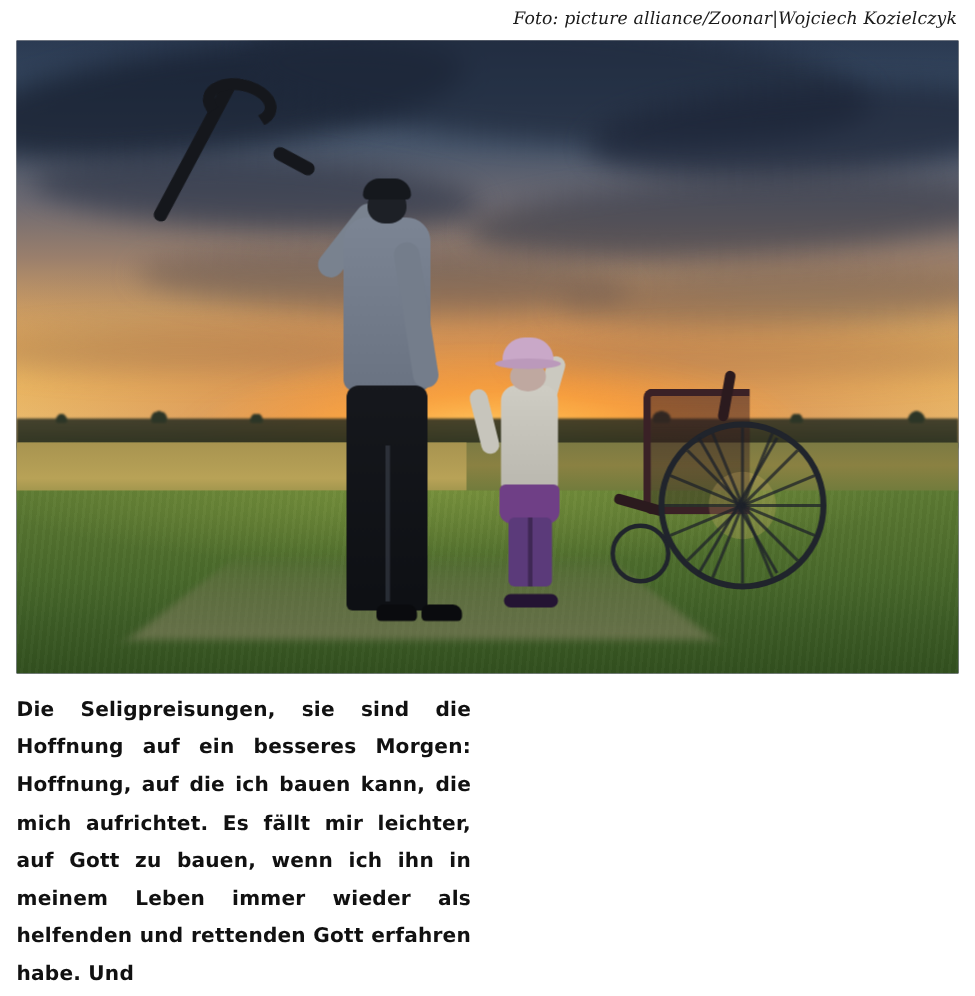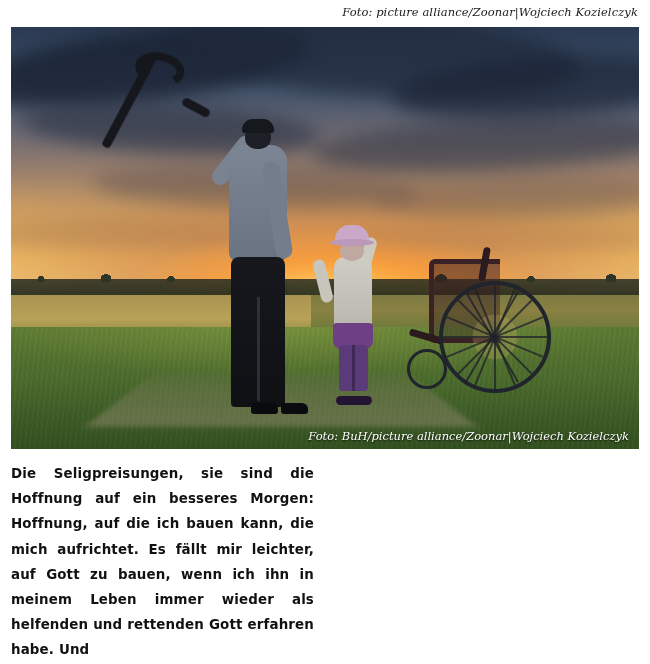--- a/index.html
+++ b/index.html
@@ -488,21 +488,20 @@
               <i style="transform: rotate(45deg);"></i>
               <i style="transform: rotate(67.5deg);"></i>
               <i style="transform: rotate(90deg);"></i>
               <i style="transform: rotate(112.5deg);"></i>
               <i style="transform: rotate(135deg);"></i>
               <i style="transform: rotate(157.5deg);"></i>
             </div>
         </div>
       </div>
 
-      <div class="photo-credit">Foto: BuH/picture alliance/Zoonar|Wojciech Kozielczyk</div>
     </div>
   </div>
 
   <div class="columns">
     <div class="col">
       <p>Die Seligpreisungen, sie sind die Hoffnung auf ein besseres Morgen: Hoffnung, auf die ich bauen kann, die mich aufrichtet. Es fällt mir leichter, auf Gott zu bauen, wenn ich ihn in meinem Leben immer wieder als helfenden und rettenden Gott erfahren habe. Und</p>
     </div>
   </div>
 
 </div>

